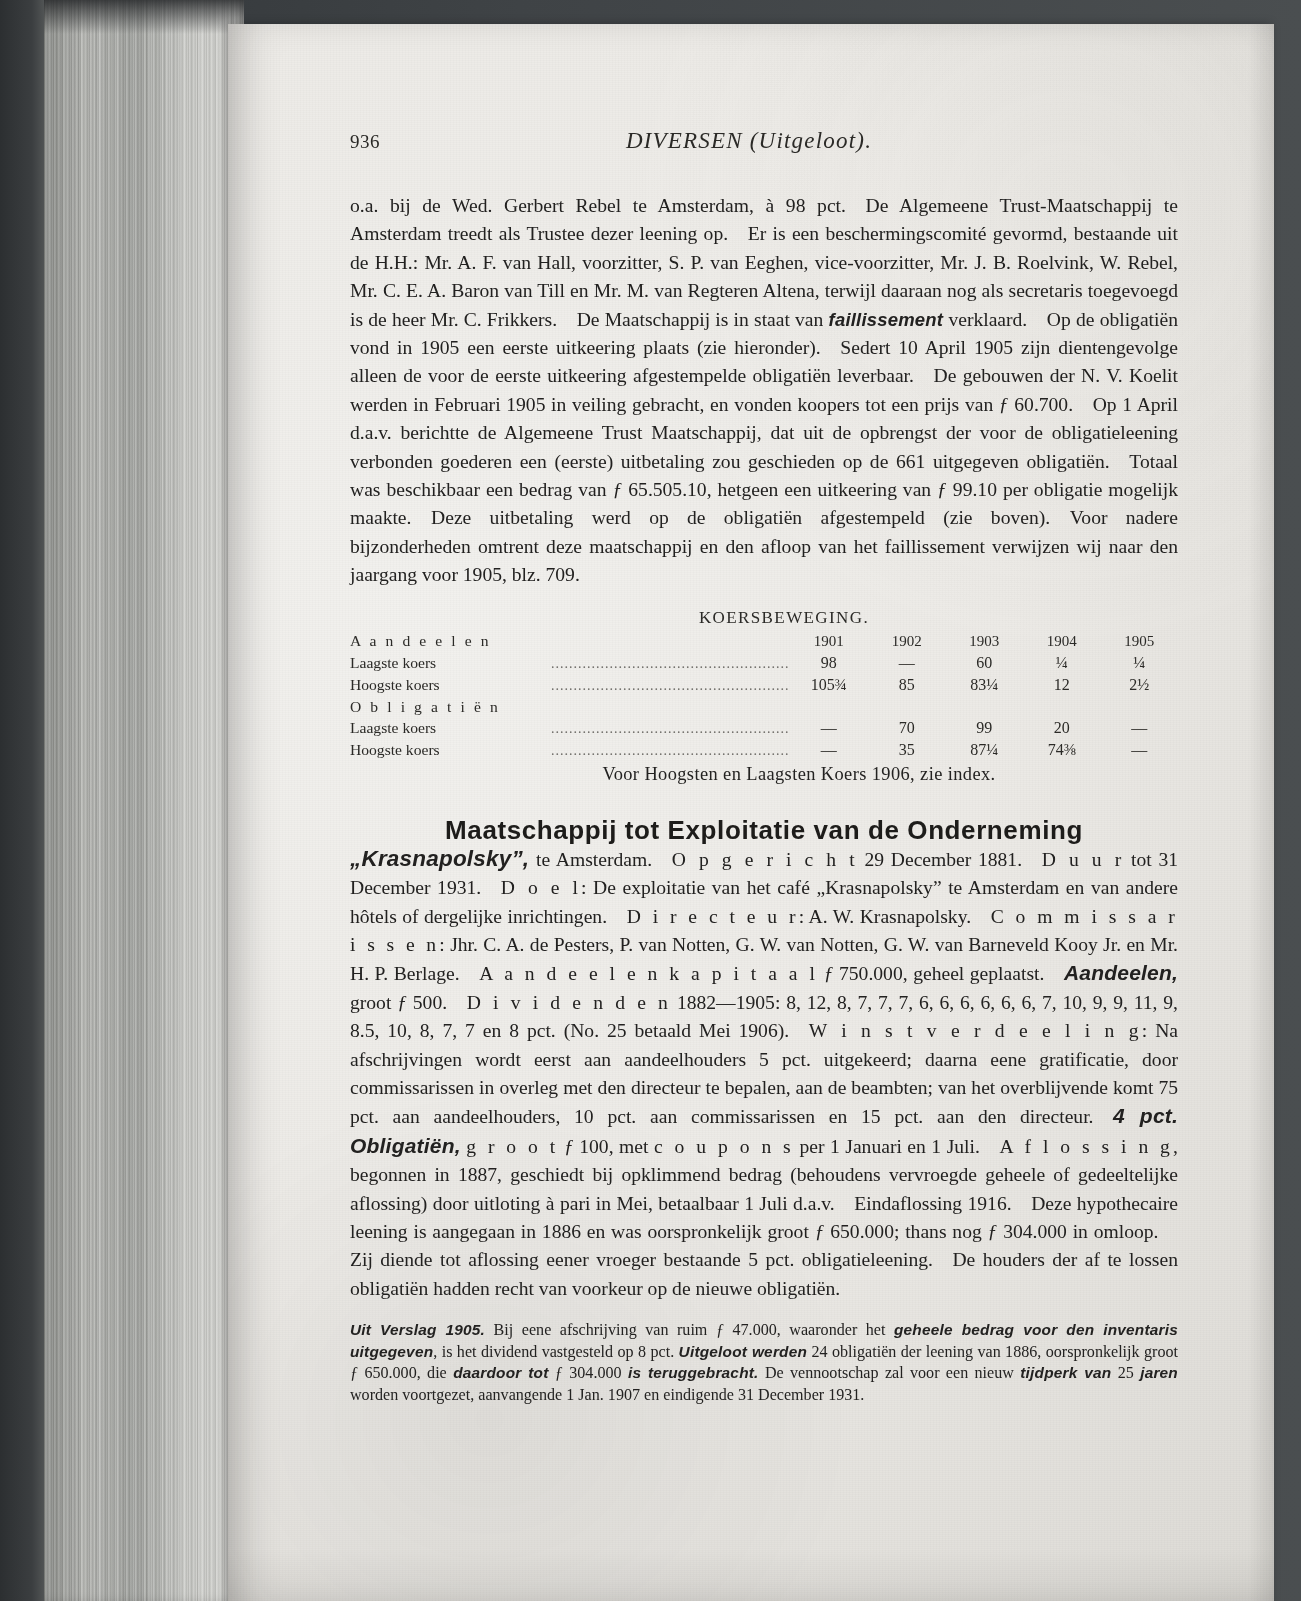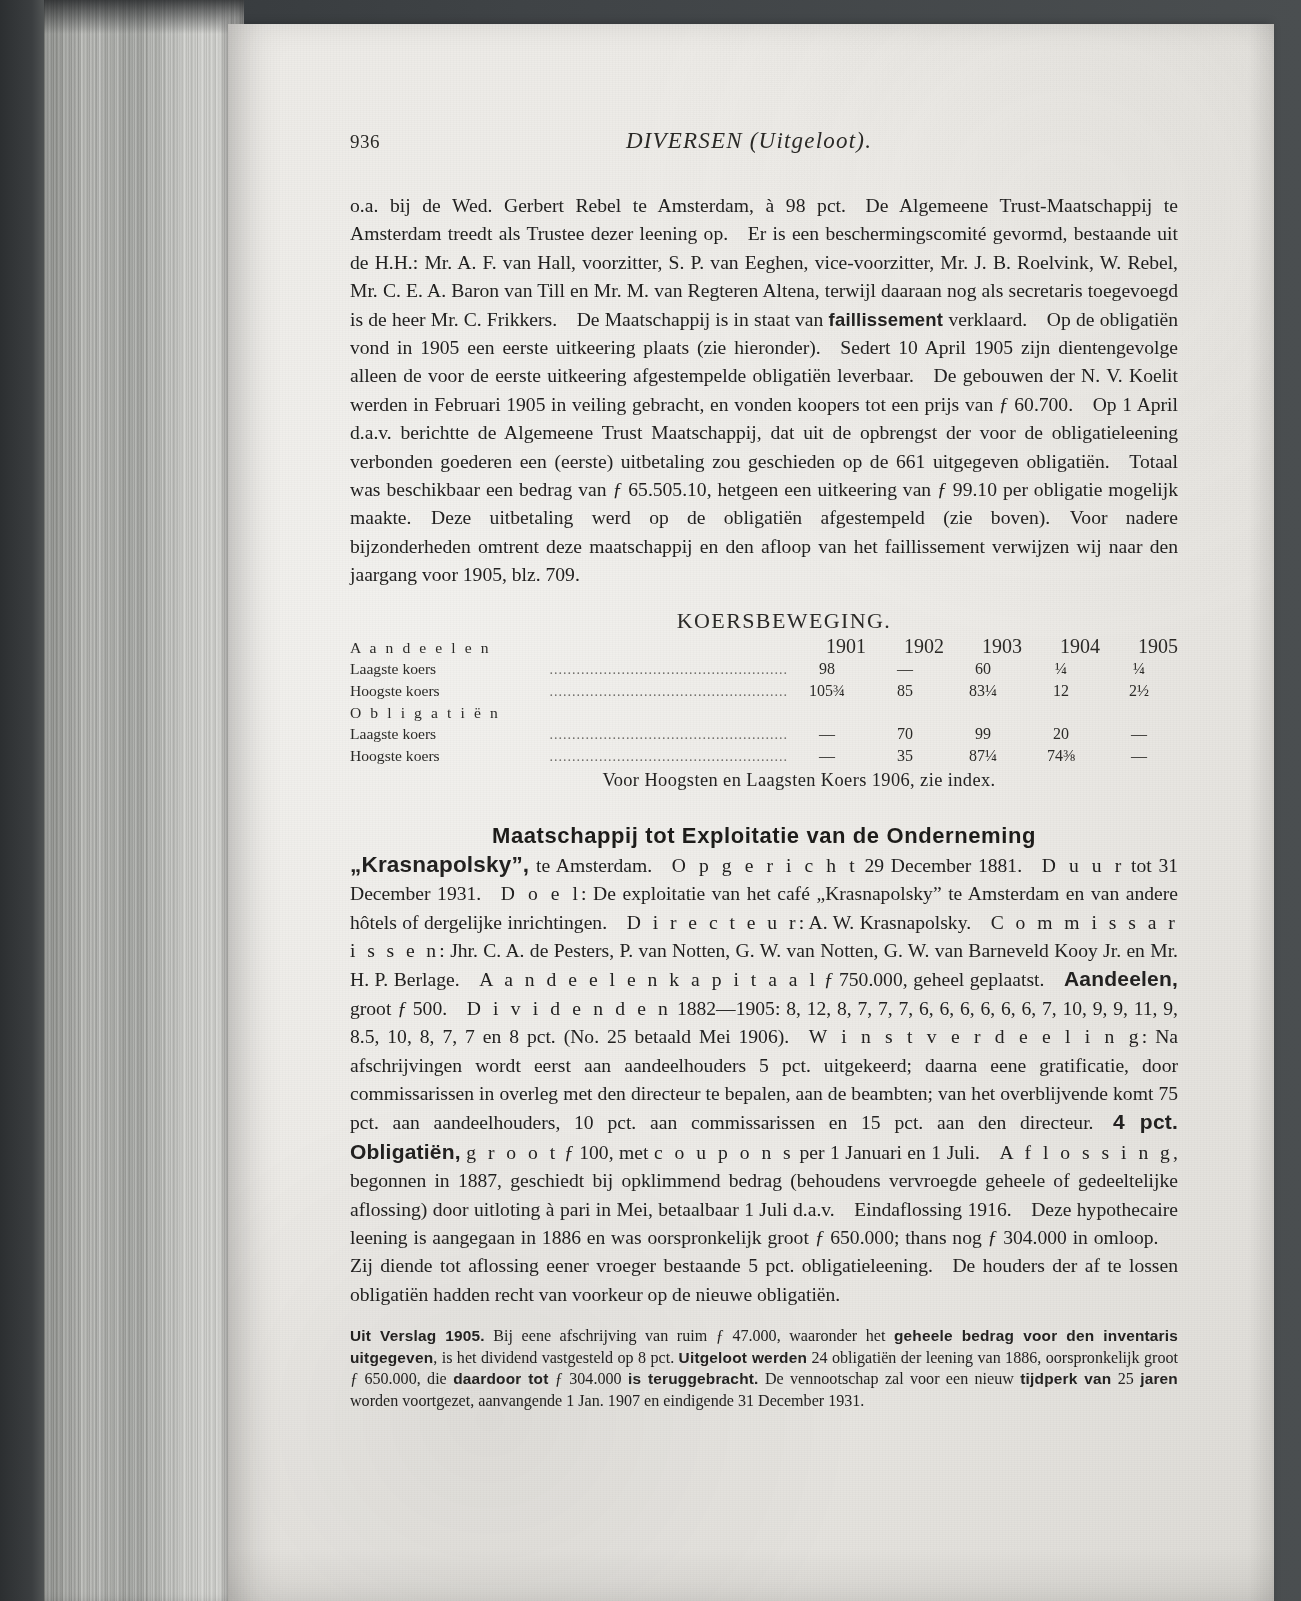--- a/index.html
+++ b/index.html
@@ -86,57 +86,57 @@
   
   p.body{
     margin:0 0 0 0;
     font-size:19.6px;line-height:28.4px;
     text-align:justify;text-justify:inter-word;
     color:#222120;
     hyphens:none;
   }
   .b-sans{
     font-family:"Liberation Sans", sans-serif;
-    font-weight:bold;font-size:18.5px;letter-spacing:.2px;
+    font-weight:bold;font-size:18.5px;letter-spacing:.2px;font-style:italic;
   }
   .sp{letter-spacing:3.2px;margin-top:36px;}            
   .flo{font-style:italic;}              
 
   
   .koers-wrap{margin:18px 0 4px 0;}
   .koers-title{
-    text-align:center;font-size:22px;letter-spacing:1.4px;
+    text-align:center;font-size:17px;letter-spacing:1.4px;
     margin:0 0 2px 0;padding-left:40px;color:#2b2a27;font-family:Liberation Serif, serif;
   }
   table.koers{
     width:100%;border-collapse:collapse;
     font-size:16px;color:#2b2a27;
   }
   table.koers td{padding:0;vertical-align:baseline;line-height:21px;}
   td.lbl{width:210px;white-space:nowrap;font-size:15.6px;}
   td.lbl.sp2{letter-spacing:2.6px;}
   td.dots{
     width:auto;overflow:hidden;white-space:nowrap;
     color:#6d6b66;font-size:14px;letter-spacing:1px;
     padding-bottom:2px;
   }
   td.num{
     width:86px;text-align:center;white-space:nowrap;font-size:16px;
   }
-  td.num.hdr{font-size:20px;text-align:right;}
+  td.num.hdr{font-size:15px;}
   .koers-foot{
     text-align:center;font-size:18.4px;margin-top:3px;padding-left:70px;
     letter-spacing:.4px;color:#232221;
   }
 
   
   .co-head{
     margin:30px 0 0 0;
     font-family:"Liberation Sans", sans-serif;
-    font-weight:bold;font-size:22px;letter-spacing:.6px;
+    font-weight:bold;font-size:26px;letter-spacing:.6px;
     text-align:center;line-height:30px;color:#1d1c1a;
   }
   .co-body{margin-top:2px;}
 
   
   .verslag{
     margin:16px 0 0 0;
     font-size:16.1px;line-height:21.6px;text-align:justify;
     color:#232221;
   }

